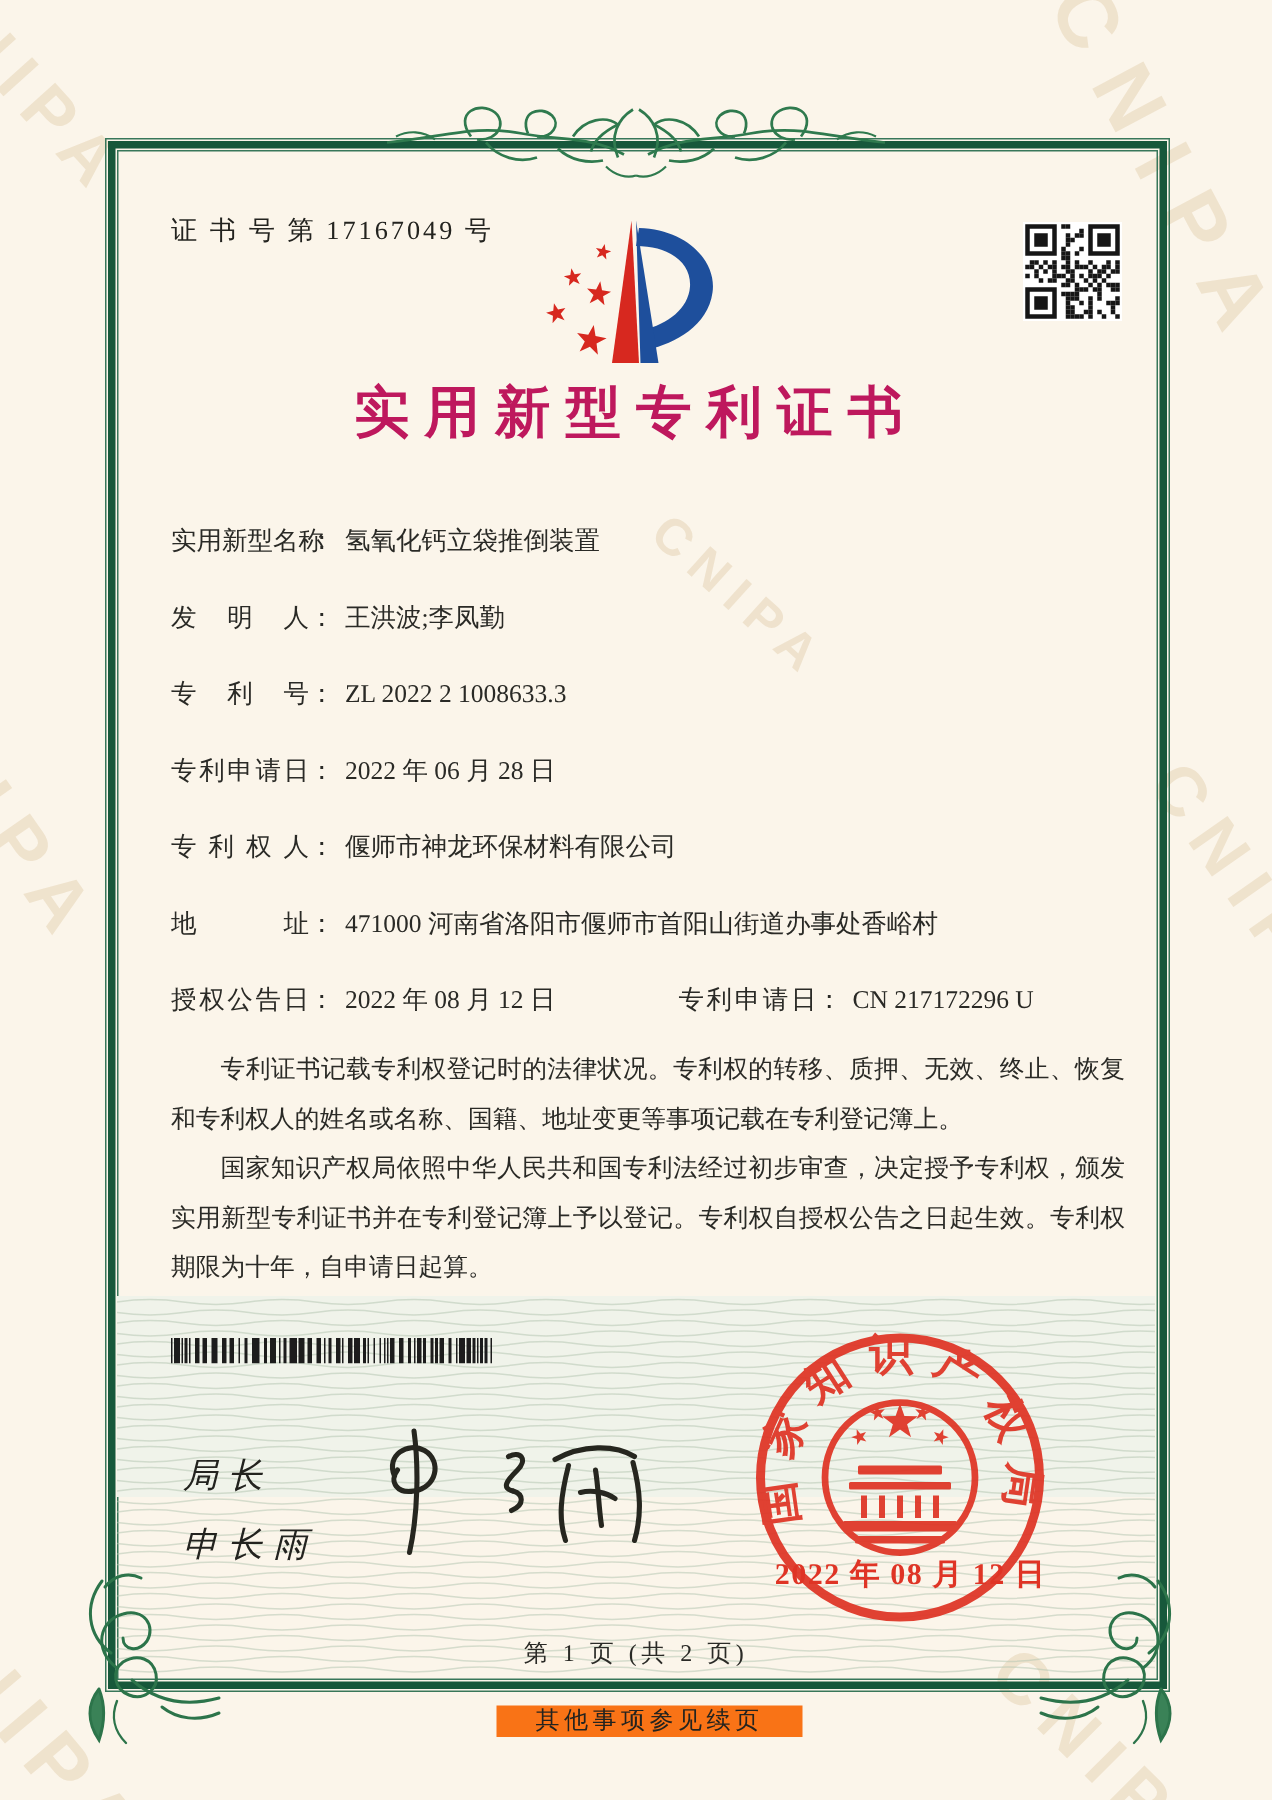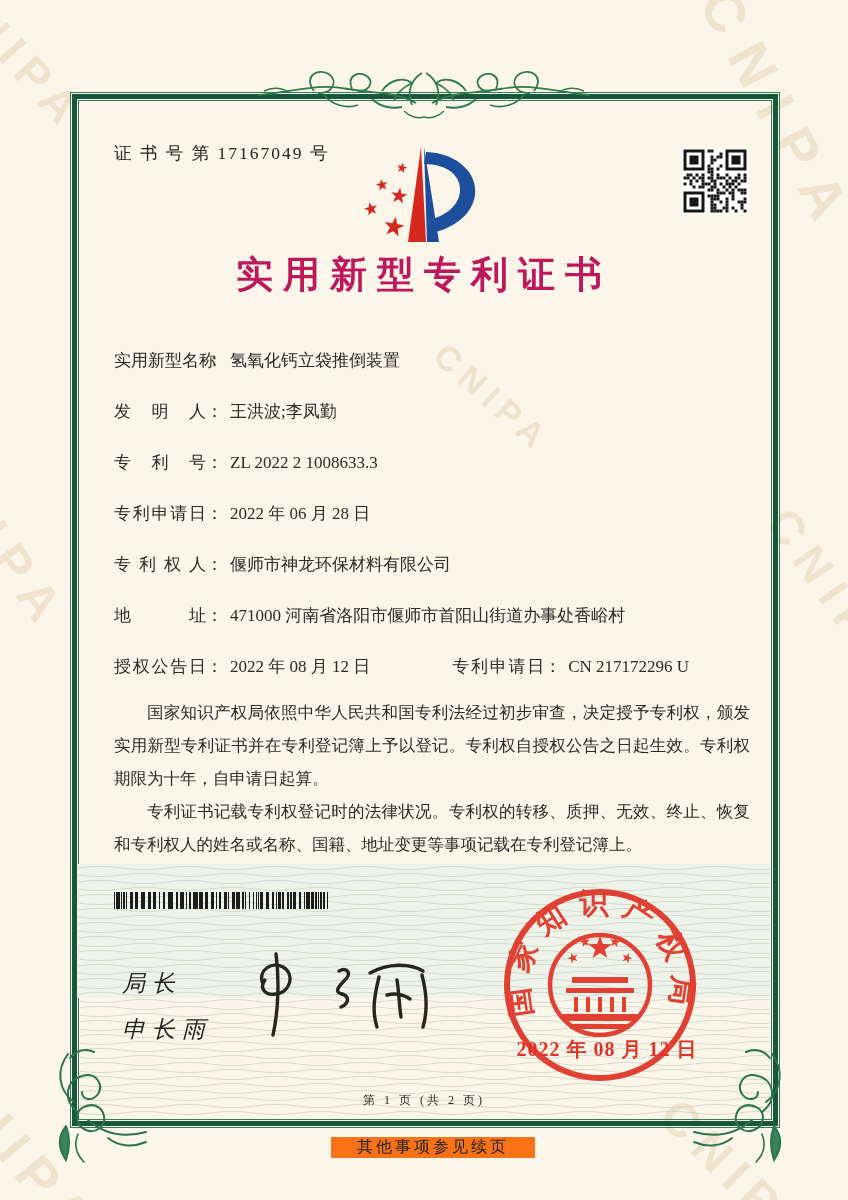--- a/index.html
+++ b/index.html
@@ -38,21 +38,21 @@
   .fpair1{display:inline-block;width:334px;}
   .paras{position:absolute;left:44px;right:28px;top:604px;font-size:16.5px;line-height:33px;text-align:justify;}
   .paras p{margin:0;text-indent:2em;}
   .barcode{position:absolute;left:44px;top:800px;z-index:3;}
   #barcode-bars rect{fill:#1c1c1c;}
   .signer{position:absolute;left:52px;top:876px;z-index:3;font-size:23px;color:#23231f;font-style:italic;}
   .signer div{margin-bottom:15px;letter-spacing:7px;}
   .signature{position:absolute;left:168px;top:850px;z-index:4;}
   .seal{position:absolute;left:430px;top:793px;z-index:4;opacity:.93;}
   .seal-date{position:absolute;left:437px;top:944px;width:200px;text-align:center;z-index:5;font-size:20px;font-weight:bold;color:#df3425;letter-spacing:1px;white-space:nowrap;}
-  .page-info{position:absolute;left:0;right:0;top:1000px;text-align:center;font-size:12px;letter-spacing:3px;z-index:3;}
+  .page-info{position:absolute;left:0;right:0;top:1000px;text-align:center;font-size:16px;letter-spacing:3px;z-index:3;}
   .footer-note{position:absolute;left:331px;top:1137px;background:#f97316;padding:0 26px;font-size:16px;letter-spacing:3px;z-index:2;color:#23231f;white-space:nowrap;}
 </style>
 </head>
 <body>
 
 <div class="page">
 
   <span class="wm wm-a">CNIPA</span>
   <span class="wm wm-b">CNIPA</span>
   <span class="wm wm-c">CNIPA</span>
@@ -264,22 +264,22 @@
         <span class="fpair1">
           <span class="flabel">授权公告日</span><span class="fcolon">：</span><span>2022 年 08 月 12 日</span>
         </span>
         <span>
           <span class="flabel">专利申请日</span><span class="fcolon">：</span><span>CN 217172296 U</span>
         </span>
       </div>
     </div>
 
     <div class="paras">
+      <p>专利证书记载专利权登记时的法律状况。专利权的转移、质押、无效、终止、恢复和专利权人的姓名或名称、国籍、地址变更等事项记载在专利登记簿上。</p>
       <p>国家知识产权局依照中华人民共和国专利法经过初步审查，决定授予专利权，颁发实用新型专利证书并在专利登记簿上予以登记。专利权自授权公告之日起生效。专利权期限为十年，自申请日起算。</p>
-      <p>专利证书记载专利权登记时的法律状况。专利权的转移、质押、无效、终止、恢复和专利权人的姓名或名称、国籍、地址变更等事项记载在专利登记簿上。</p>
     </div>
 
     <div class="wave-zone">
       <svg width="692" height="256" viewBox="0 0 692 256">
           <g id="waves">
             <path d="M0 4 q22 -3.2 44 0 q22 3.2 44 0 q22 -3.2 44 0 q22 3.2 44 0 q22 -3.2 44 0 q22 3.2 44 0 q22 -3.2 44 0 q22 3.2 44 0 q22 -3.2 44 0 q22 3.2 44 0 q22 -3.2 44 0 q22 3.2 44 0 q22 -3.2 44 0 q22 3.2 44 0 q22 -3.2 44 0 q22 3.2 44 0"></path>
             <path d="M0 11 q22 3.2 44 0 q22 -3.2 44 0 q22 3.2 44 0 q22 -3.2 44 0 q22 3.2 44 0 q22 -3.2 44 0 q22 3.2 44 0 q22 -3.2 44 0 q22 3.2 44 0 q22 -3.2 44 0 q22 3.2 44 0 q22 -3.2 44 0 q22 3.2 44 0 q22 -3.2 44 0 q22 3.2 44 0 q22 -3.2 44 0"></path>
             <path d="M0 18 q22 -3.2 44 0 q22 3.2 44 0 q22 -3.2 44 0 q22 3.2 44 0 q22 -3.2 44 0 q22 3.2 44 0 q22 -3.2 44 0 q22 3.2 44 0 q22 -3.2 44 0 q22 3.2 44 0 q22 -3.2 44 0 q22 3.2 44 0 q22 -3.2 44 0 q22 3.2 44 0 q22 -3.2 44 0 q22 3.2 44 0"></path>
             <path d="M0 25 q22 3.2 44 0 q22 -3.2 44 0 q22 3.2 44 0 q22 -3.2 44 0 q22 3.2 44 0 q22 -3.2 44 0 q22 3.2 44 0 q22 -3.2 44 0 q22 3.2 44 0 q22 -3.2 44 0 q22 3.2 44 0 q22 -3.2 44 0 q22 3.2 44 0 q22 -3.2 44 0 q22 3.2 44 0 q22 -3.2 44 0"></path>
             <path d="M0 32 q22 -3.2 44 0 q22 3.2 44 0 q22 -3.2 44 0 q22 3.2 44 0 q22 -3.2 44 0 q22 3.2 44 0 q22 -3.2 44 0 q22 3.2 44 0 q22 -3.2 44 0 q22 3.2 44 0 q22 -3.2 44 0 q22 3.2 44 0 q22 -3.2 44 0 q22 3.2 44 0 q22 -3.2 44 0 q22 3.2 44 0"></path>

